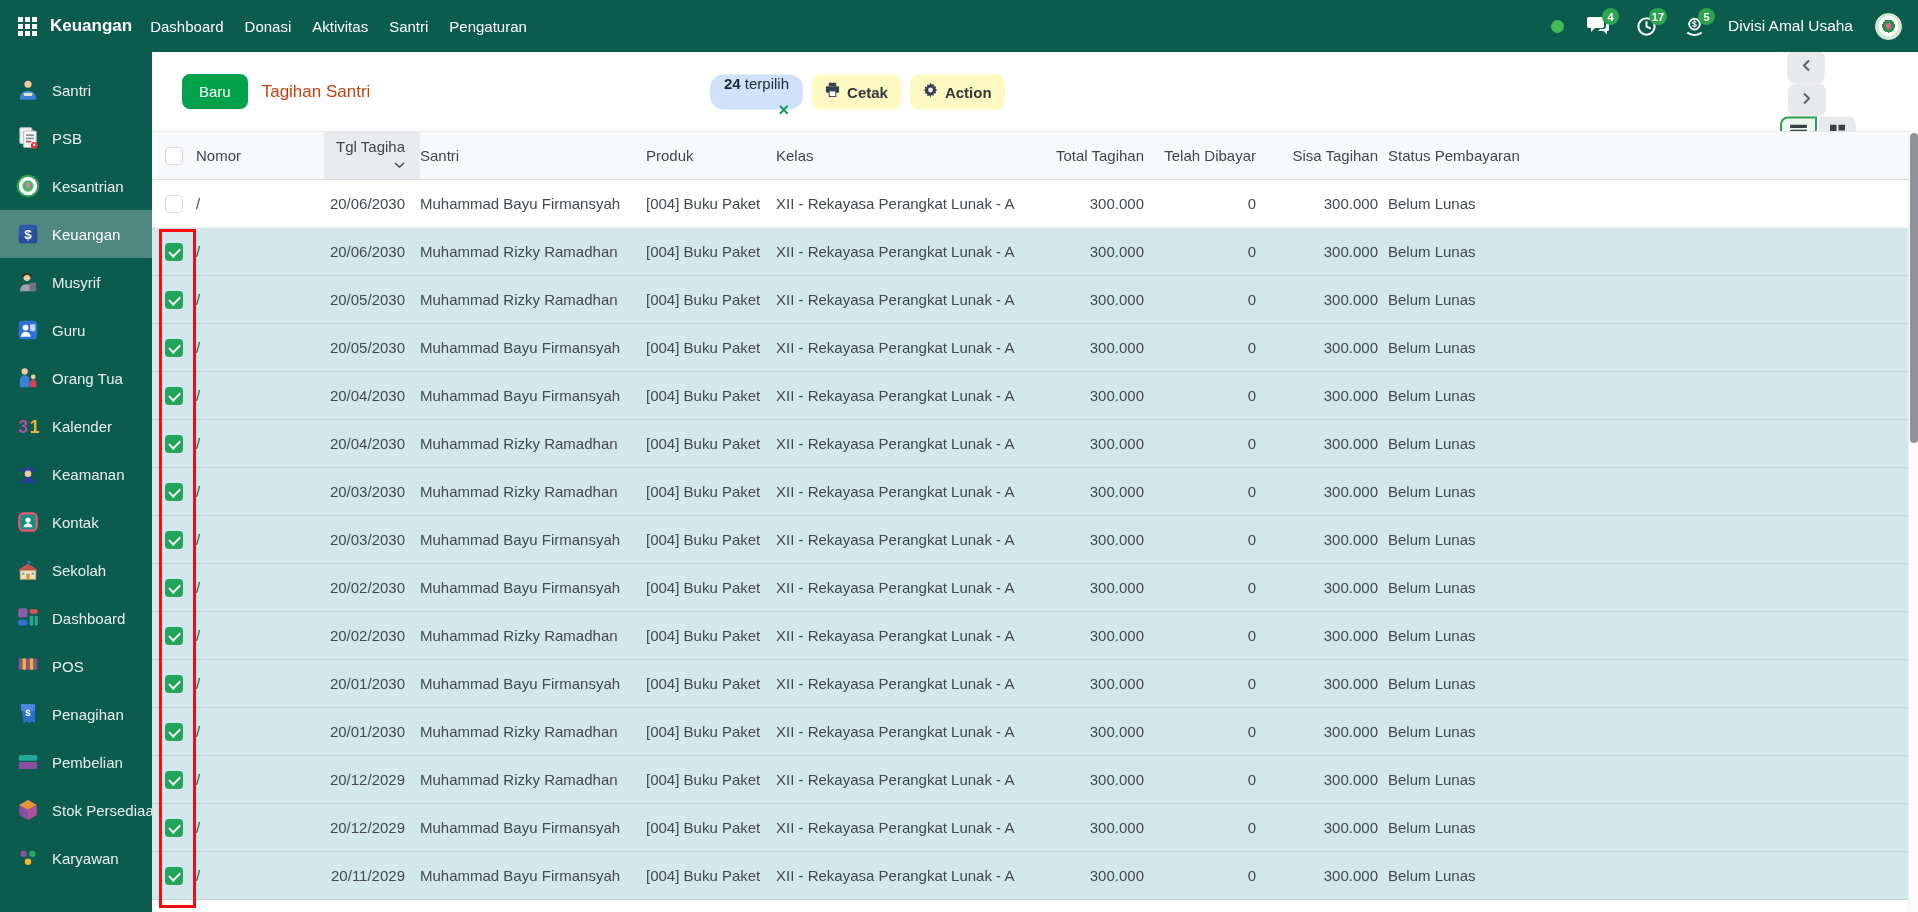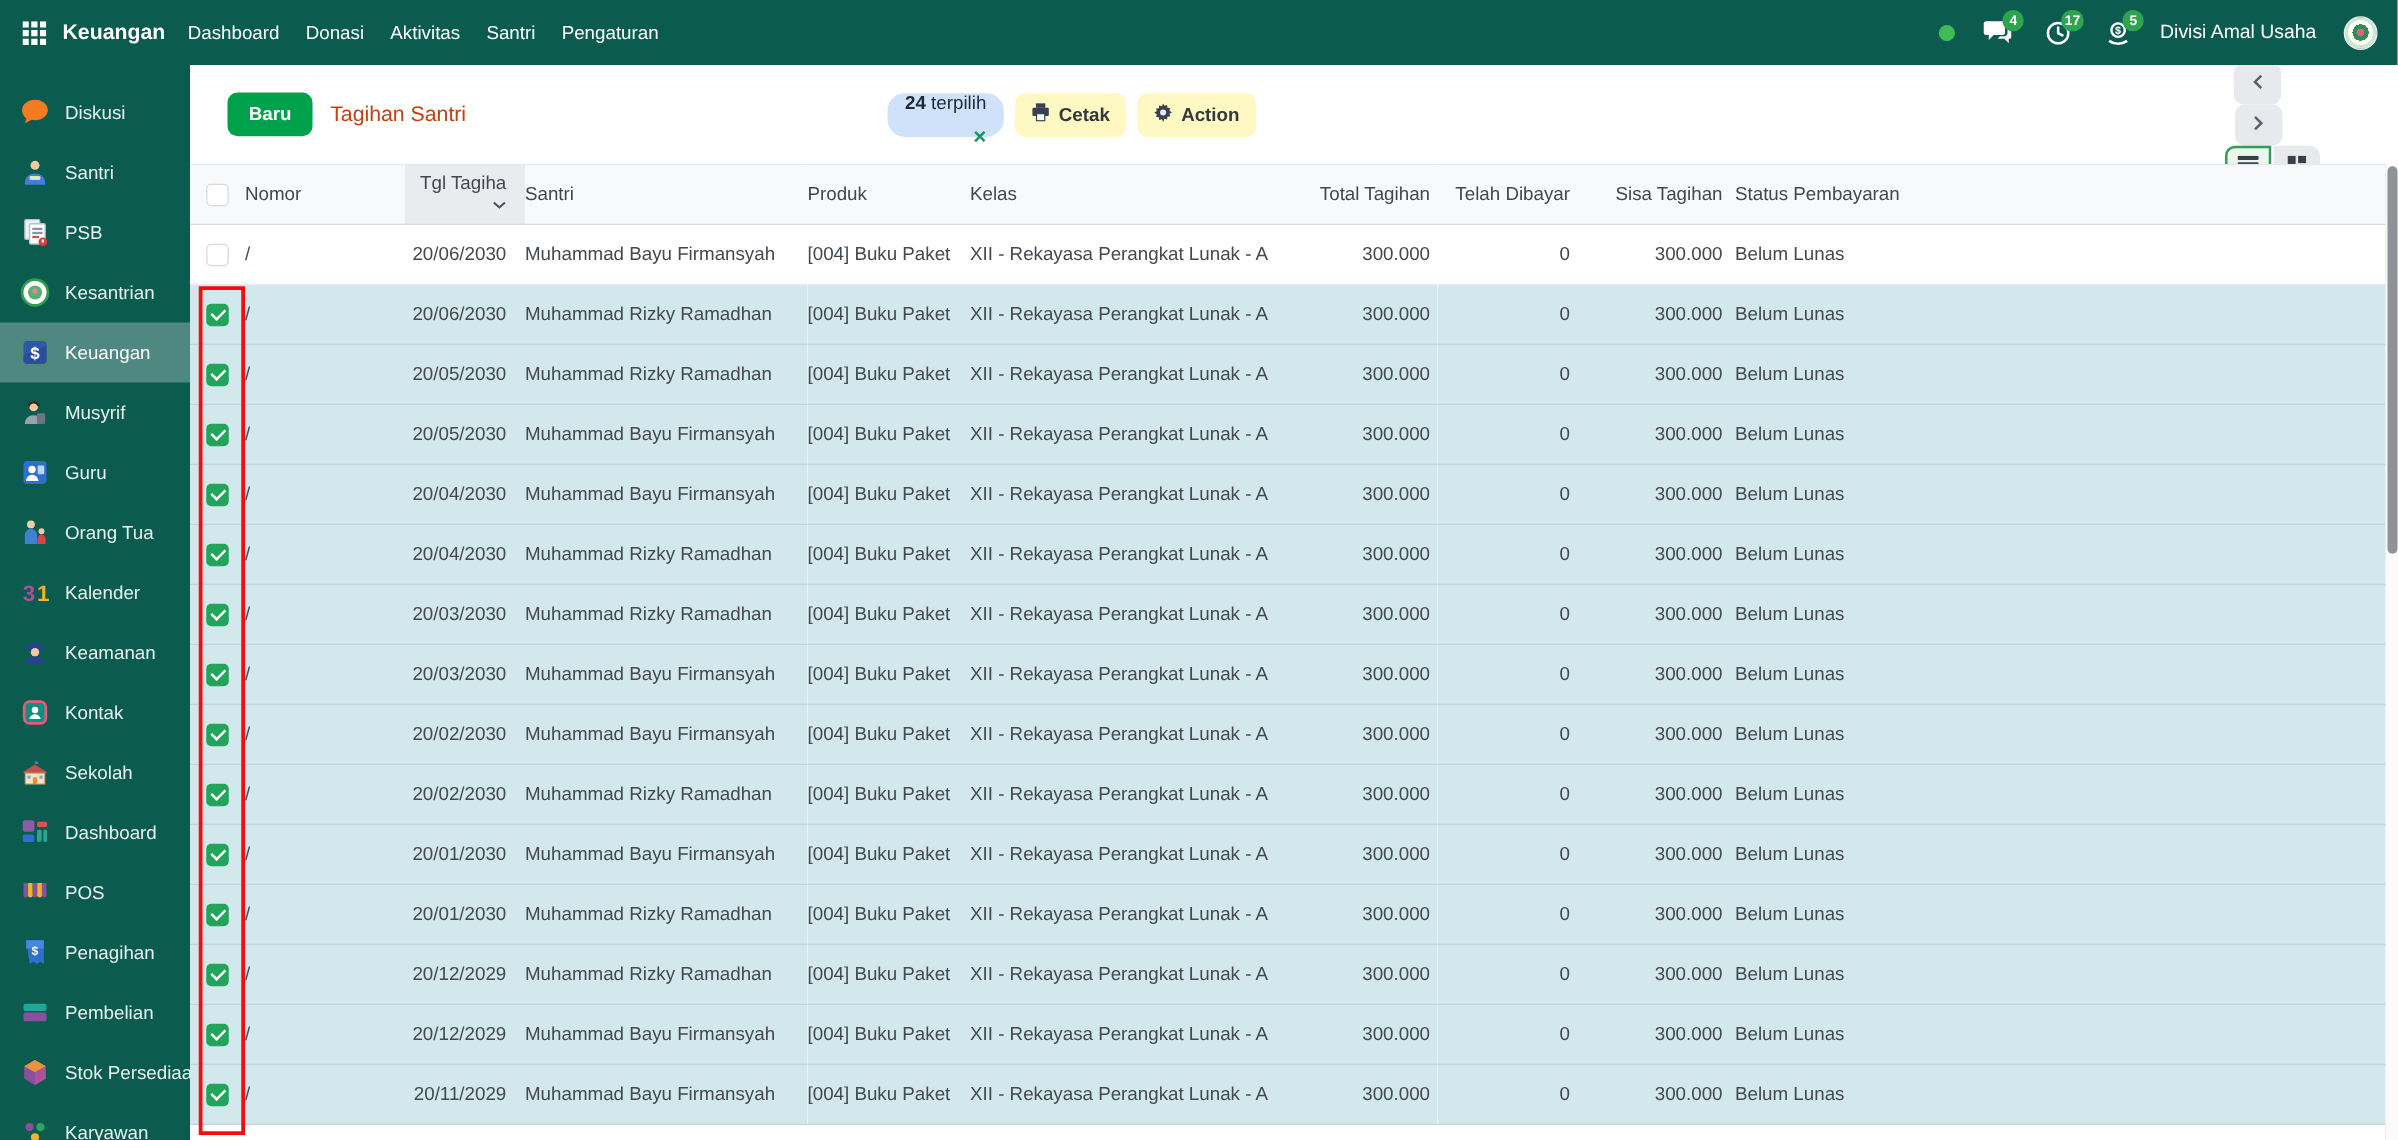--- a/index.html
+++ b/index.html
@@ -29,21 +29,21 @@
   .side-item { height:48px; display:flex; align-items:center; gap:11px; padding-left:15px; cursor:pointer; }
   .side-item.active { background:rgba(255,255,255,.28); }
   .side-item .s-ico { width:26px; height:26px; flex:0 0 26px; display:flex; align-items:center; justify-content:center; }
   .side-item .s-label { color:#e9f1ef; font-size:15px; white-space:nowrap; }
   .side-item.active .s-label { color:#ffffff; }
 
   
   .main { position:absolute; left:152px; top:52px; right:0; bottom:0; background:#fff; }
 
   .control-panel { position:relative; height:79px; background:#fff; display:flex; align-items:center; padding-left:30px; }
-  .btn-new { background:#00a14b; color:#fff; font-weight:bold; font-size:15px;
+  .btn-new { background:#00a14b; color:#fff; font-weight:normal; font-size:15px;
     padding:9px 17px; border:none; border-radius:8px; cursor:pointer; }
   .page-title { margin-left:14px; font-size:17px; color:#c2410c; }
 
   .cp-middle { position:absolute; left:558px; top:50%; transform:translateY(-50%); display:flex; gap:9px; align-items:center; }
   .sel-pill { background:#cfe2fa; border-radius:14px; height:35px; display:flex; align-items:flex-end; gap:9px;
     padding:0 14px; font-size:15px; color:#1f2937;flex-direction:column; }
   .sel-pill b { font-weight:bold; }
   .sel-close { color:#12995f; font-weight:bold; font-size:18px; line-height:1; cursor:pointer; margin-left:3px; }
   .btn-gray { background:#fef9c3; border:none; border-radius:8px; height:35px; padding:0 13px;
     display:flex; align-items:center; gap:7px; font-size:15px; font-weight:600; color:#33383d; cursor:pointer; }
@@ -143,28 +143,20 @@
       </span>
     <span class="company">Divisi Amal Usaha</span>
     <span class="avatar"></span>
   </div>
 </div>
 
 <div class="sidebar" id="sidebar">
     <div class="side-item">
       <span class="s-ico">
         <svg width="26" height="26" viewBox="0 0 24 24">
-          <path d="M12 2.5c5.2 0 9.5 3.3 9.5 7.6 0 4.2-4.3 7.6-9.5 7.6-.8 0-1.7-.1-2.4-.3L4.5 20l1.2-3.6C3.8 15 2.5 12.9 2.5 10.1 2.5 5.8 6.8 2.5 12 2.5z" fill="#f47c20"></path>
-        </svg>
-      </span>
-      <span class="s-label">Diskusi</span>
-    </div>
-    <div class="side-item">
-      <span class="s-ico">
-        <svg width="26" height="26" viewBox="0 0 24 24">
           <circle cx="12" cy="6.7" r="3.3" fill="#f2c9a0"></circle>
           <path d="M4.5 19.5c0-4.3 3.2-6.8 7.5-6.8s7.5 2.5 7.5 6.8v1.5h-15z" fill="#3f7fd6"></path>
           <rect x="8" y="14.5" width="8" height="3" rx="1" fill="#d7e8c8"></rect>
         </svg>
       </span>
       <span class="s-label">Santri</span>
     </div>
     <div class="side-item">
       <span class="s-ico">
         <svg width="26" height="26" viewBox="0 0 24 24">

